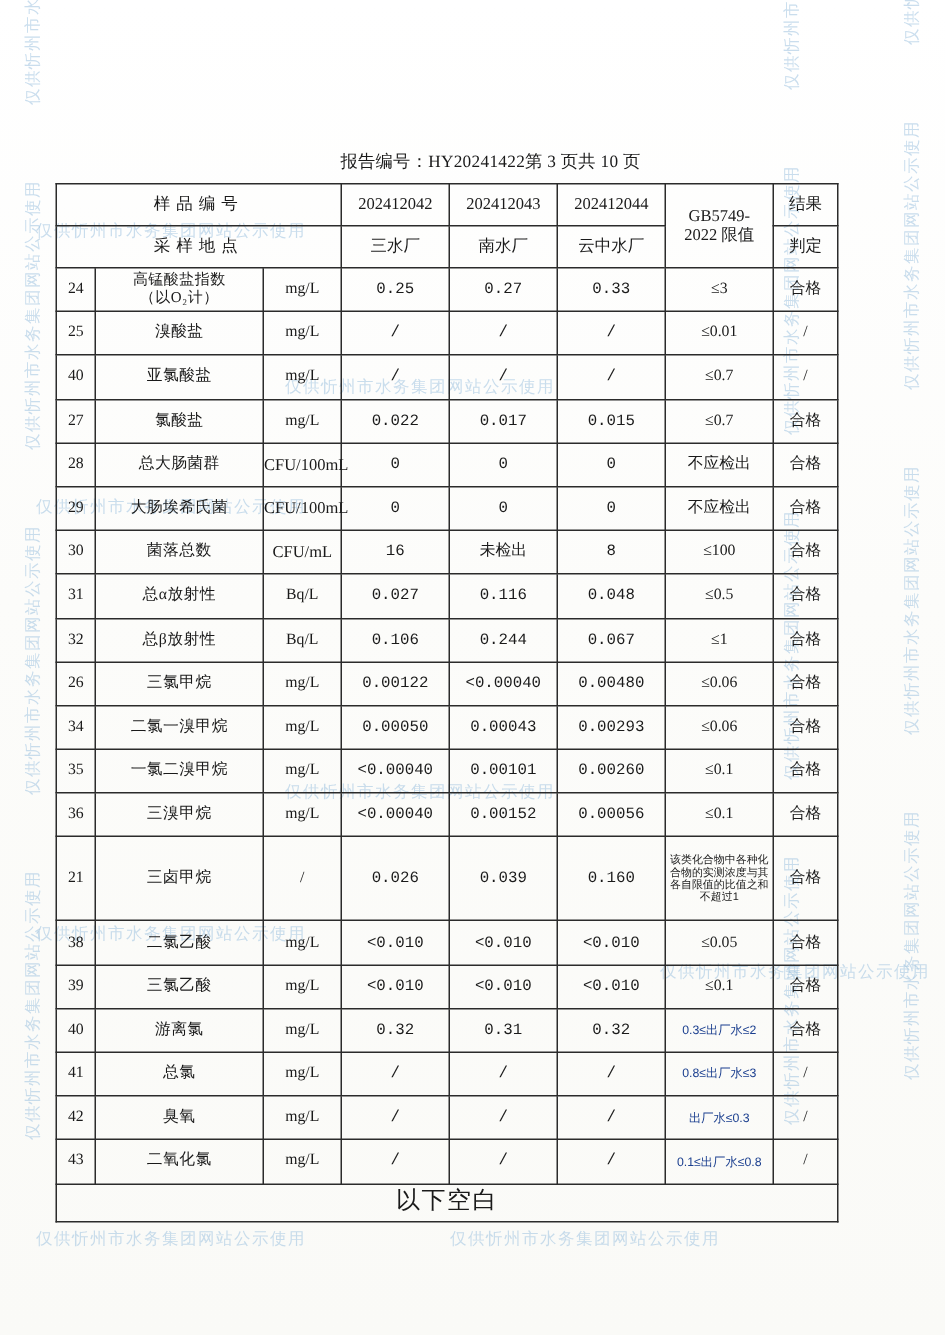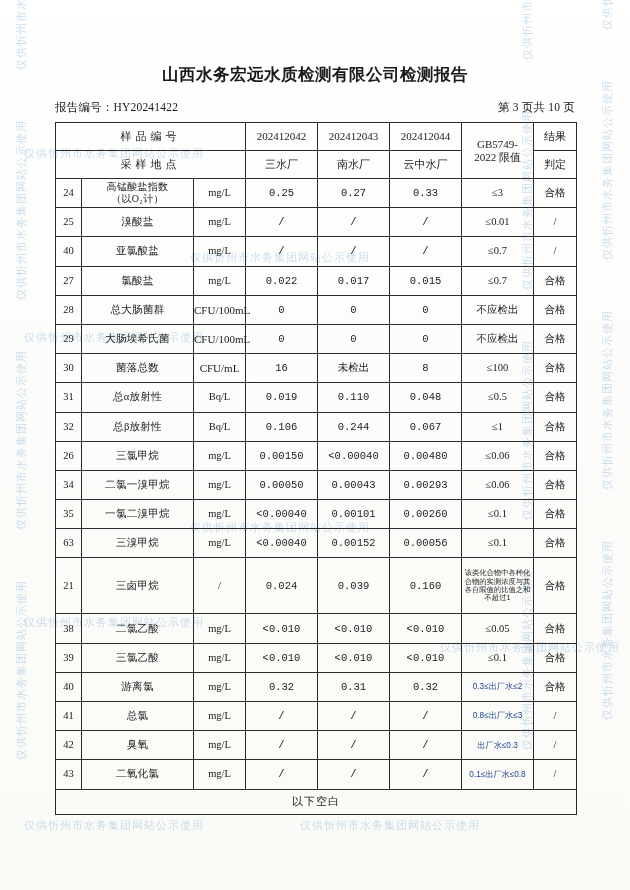--- a/index.html
+++ b/index.html
@@ -63,34 +63,34 @@
     width: 630px;
     text-align: center;
     font-size: 16.5px;
     font-weight: bold;
     letter-spacing: 0.5px;
     font-family: "Liberation Serif", serif;
   }
   .meta-row {
     position: absolute;
     top: 100px;
-    left: 55px;
+    left: 67px;
     width: 520px;
     font-size: 11.5px;
     display: flex;
-    justify-content: space-between;
+    justify-content: center;
   }
   .meta-left { letter-spacing: 0.2px; }
   .meta-right { letter-spacing: 0.2px; }
 
   
   .tbl-wrap {
     position: absolute;
     top: 122px;
-    left: 55px;
+    left: 37px;
     width: 521px;
   }
   table.report {
     border-collapse: collapse;
     width: 521px;
     table-layout: fixed;
     font-size: 10.5px;
   }
   table.report td, table.report th {
     border: 1px solid #2b2b2b;
@@ -146,21 +146,21 @@
     color: #1b3f8f;
     font-size: 8.2px;
     font-family: "Liberation Sans", sans-serif;
     margin-left: 30px;
   }
   .num { font-family: Liberation Mono, monospace; }
   .footer-row td {
     height: 24px;
     text-align: left;
     padding-left: 6px;
-    font-size: 11px;
+    font-size: 16px;
     letter-spacing: 1px;
   }
 </style>
 </head>
 <body>
 
 <div class="page">
   <div class="paper-tint"></div>
 
   <div class="wm-layer">
@@ -182,21 +182,20 @@
     <div class="wm flat" style="left:24px; top:146px;">仅供忻州市水务集团网站公示使用</div>
     <div class="wm flat" style="left:190px; top:250px;">仅供忻州市水务集团网站公示使用</div>
     <div class="wm flat" style="left:24px; top:330px;">仅供忻州市水务集团网站公示使用</div>
     <div class="wm flat" style="left:190px; top:520px;">仅供忻州市水务集团网站公示使用</div>
     <div class="wm flat" style="left:24px; top:615px;">仅供忻州市水务集团网站公示使用</div>
     <div class="wm flat" style="left:24px; top:818px;">仅供忻州市水务集团网站公示使用</div>
     <div class="wm flat" style="left:300px; top:818px;">仅供忻州市水务集团网站公示使用</div>
     <div class="wm flat" style="left:440px; top:640px;">仅供忻州市水务集团网站公示使用</div>
   </div>
 
-  <div class="title">山西水务宏远水质检测有限公司检测报告</div>
 
   <div class="meta-row">
     <div class="meta-left">报告编号：HY20241422</div>
     <div class="meta-right">第 3 页共 10 页</div>
   </div>
 
   <div class="tbl-wrap">
     <table class="report">
       <colgroup>
         <col class="c-no">
@@ -297,41 +296,41 @@
             <td class="num">16</td>
             <td class="num">未检出</td>
             <td class="num">8</td>
             <td>≤100</td>
             <td>合格</td>
           </tr>
           <tr class="drow">
             <td>31</td>
             <td class="name-cell">总α放射性</td>
             <td>Bq/L</td>
-            <td class="num">0.019</td>
-            <td class="num">0.110</td>
+            <td class="num">0.027</td>
+            <td class="num">0.116</td>
             <td class="num">0.048</td>
             <td>≤0.5</td>
             <td>合格</td>
           </tr>
           <tr class="drow">
             <td>32</td>
             <td class="name-cell">总β放射性</td>
             <td>Bq/L</td>
             <td class="num">0.106</td>
             <td class="num">0.244</td>
             <td class="num">0.067</td>
             <td>≤1</td>
             <td>合格</td>
           </tr>
           <tr class="drow">
             <td>26</td>
             <td class="name-cell">三氯甲烷</td>
             <td>mg/L</td>
-            <td class="num">0.00150</td>
+            <td class="num">0.00122</td>
             <td class="num">&lt;0.00040</td>
             <td class="num">0.00480</td>
             <td>≤0.06</td>
             <td>合格</td>
           </tr>
           <tr class="drow">
             <td>34</td>
             <td class="name-cell">二氯一溴甲烷</td>
             <td>mg/L</td>
             <td class="num">0.00050</td>
@@ -344,34 +343,34 @@
             <td>35</td>
             <td class="name-cell">一氯二溴甲烷</td>
             <td>mg/L</td>
             <td class="num">&lt;0.00040</td>
             <td class="num">0.00101</td>
             <td class="num">0.00260</td>
             <td>≤0.1</td>
             <td>合格</td>
           </tr>
           <tr class="drow">
-            <td>63</td>
+            <td>36</td>
             <td class="name-cell">三溴甲烷</td>
             <td>mg/L</td>
             <td class="num">&lt;0.00040</td>
             <td class="num">0.00152</td>
             <td class="num">0.00056</td>
             <td>≤0.1</td>
             <td>合格</td>
           </tr>
           <tr class="drow" style="height: 56px;">
             <td>21</td>
             <td class="name-cell">三卤甲烷</td>
             <td>/</td>
-            <td class="num">0.024</td>
+            <td class="num">0.026</td>
             <td class="num">0.039</td>
             <td class="num">0.160</td>
             <td class="tiny-note">该类化合物中各种化合物的实测浓度与其各自限值的比值之和不超过1</td>
             <td>合格</td>
           </tr>
           <tr class="drow">
             <td>38</td>
             <td class="name-cell">二氯乙酸</td>
             <td>mg/L</td>
             <td class="num">&lt;0.010</td>

